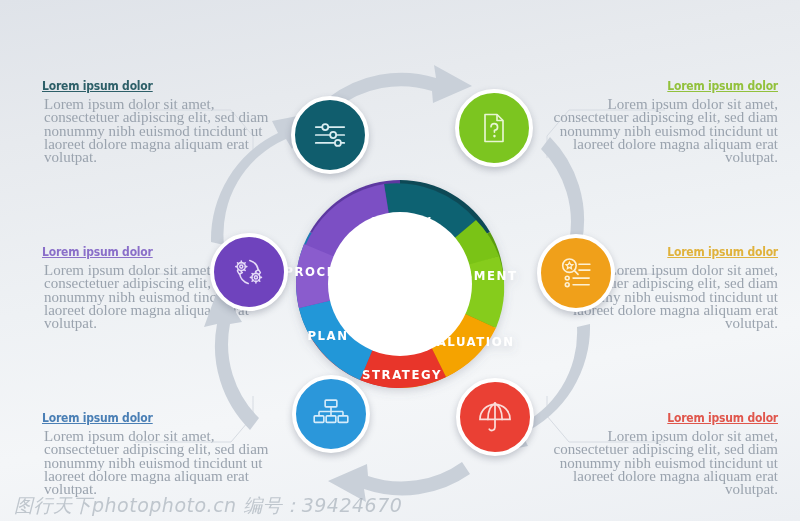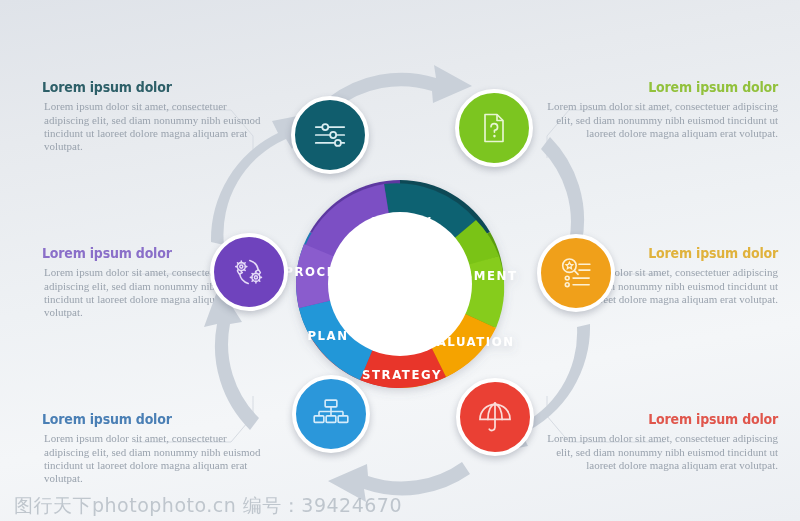--- a/index.html
+++ b/index.html
@@ -7,26 +7,26 @@
     width:800px;height:521px;overflow:hidden;position:relative;
     font-family:"Liberation Sans", sans-serif;
     background:linear-gradient(170deg,#dfe3e9 0%,#e7eaee 22%,#eef1f4 48%,#f4f6f8 70%,#eceff3 100%);
   }
   .stage{position:absolute;inset:0;}
 
   
   .block{position:absolute;width:248px;}
   .block .title{
     font-family:"DejaVu Sans Condensed","Liberation Sans",sans-serif;
-    font-weight:bold;font-size:14px;letter-spacing:-0.2px;
-    line-height:1.1;margin:0 0 5px 0;white-space:nowrap;
+    font-weight:bold;font-size:12px;letter-spacing:-0.2px;
+    line-height:1.1;margin:0 0 5px 0;white-space:nowrap;text-decoration:underline;
   }
   .block .body{
     font-family:"Liberation Serif", serif;
-    font-size:11px;line-height:13.2px;color:#9aa3ae;margin:0;
+    font-size:15px;line-height:13.2px;color:#9aa3ae;margin:0;
   }
   .left{left:22px;text-align:left;}
   .right{right:18px;text-align:right;}
   .left .title{padding-left:20px;}
   .right .title{padding-right:4px;}
   .left .body{padding-left:22px;}
   .right .body{padding-right:4px;}
 
   .b-tl{top:80px;}
   .b-ml{top:246px;}
@@ -59,21 +59,21 @@
   .n-review{left:291px;top:96px;}
   .n-assess{left:455px;top:89px;}
   .n-eval  {left:537px;top:234px;}
   .n-strat {left:456px;top:378px;}
   .n-plan  {left:292px;top:375px;}
   .n-proc  {left:210px;top:233px;}
 
   
   .wm{position:absolute;left:14px;bottom:2px;
       font-family:"DejaVu Sans",sans-serif;font-size:19px;
-      color:rgba(150,160,172,.55);letter-spacing:.5px;white-space:nowrap;}
+      color:rgba(150,160,172,.55);letter-spacing:.5px;white-space:nowrap;font-style:italic;}
 </style>
 </head>
 <body>
 
 <div class="stage">
 
   <div class="conn" style="left:135px;top:96px;">
     <svg width="120" height="64" viewBox="0 0 120 64">
       <path d="M0 14 L96 14 L118 40 L118 62" fill="none" stroke="#d6dbe2" stroke-width="1"></path>
     </svg>

